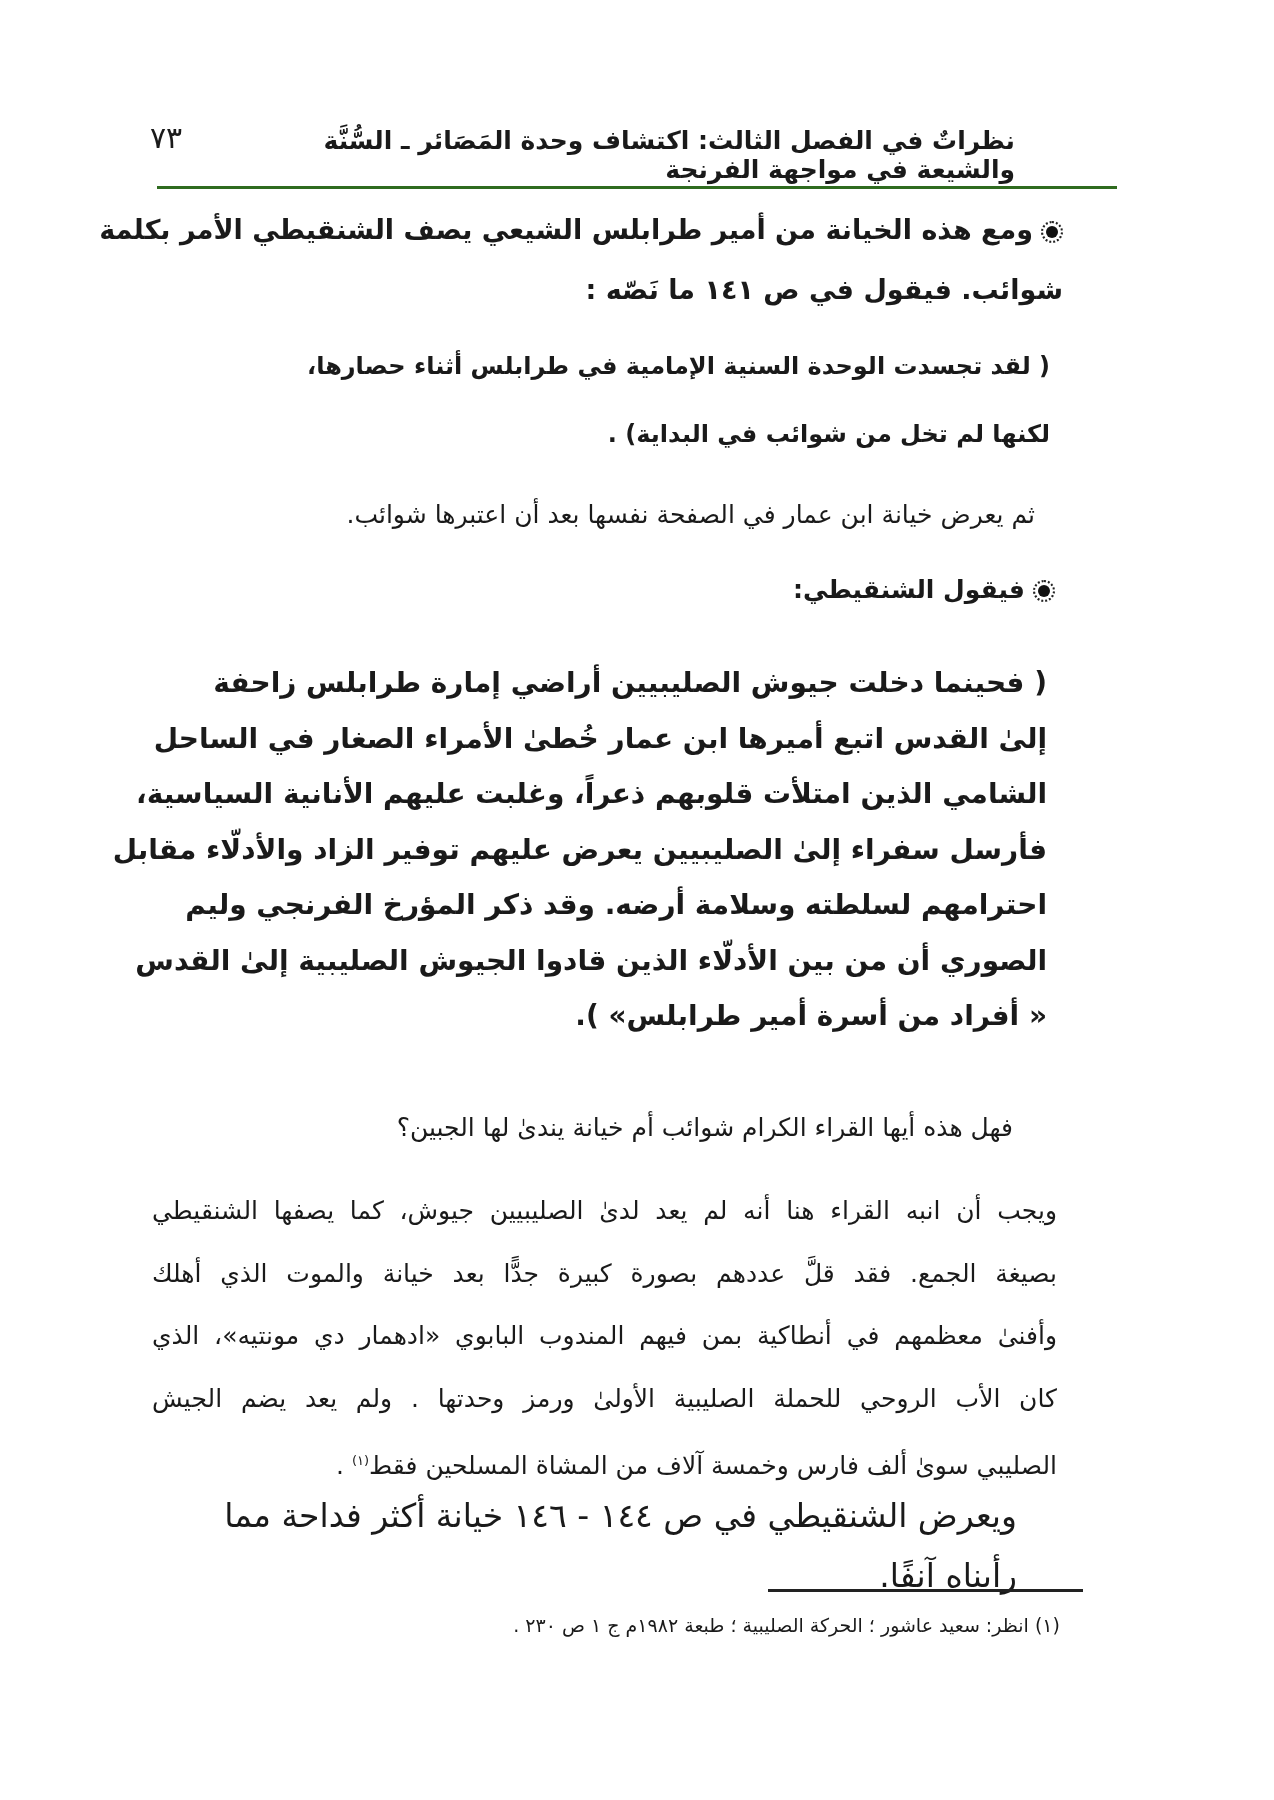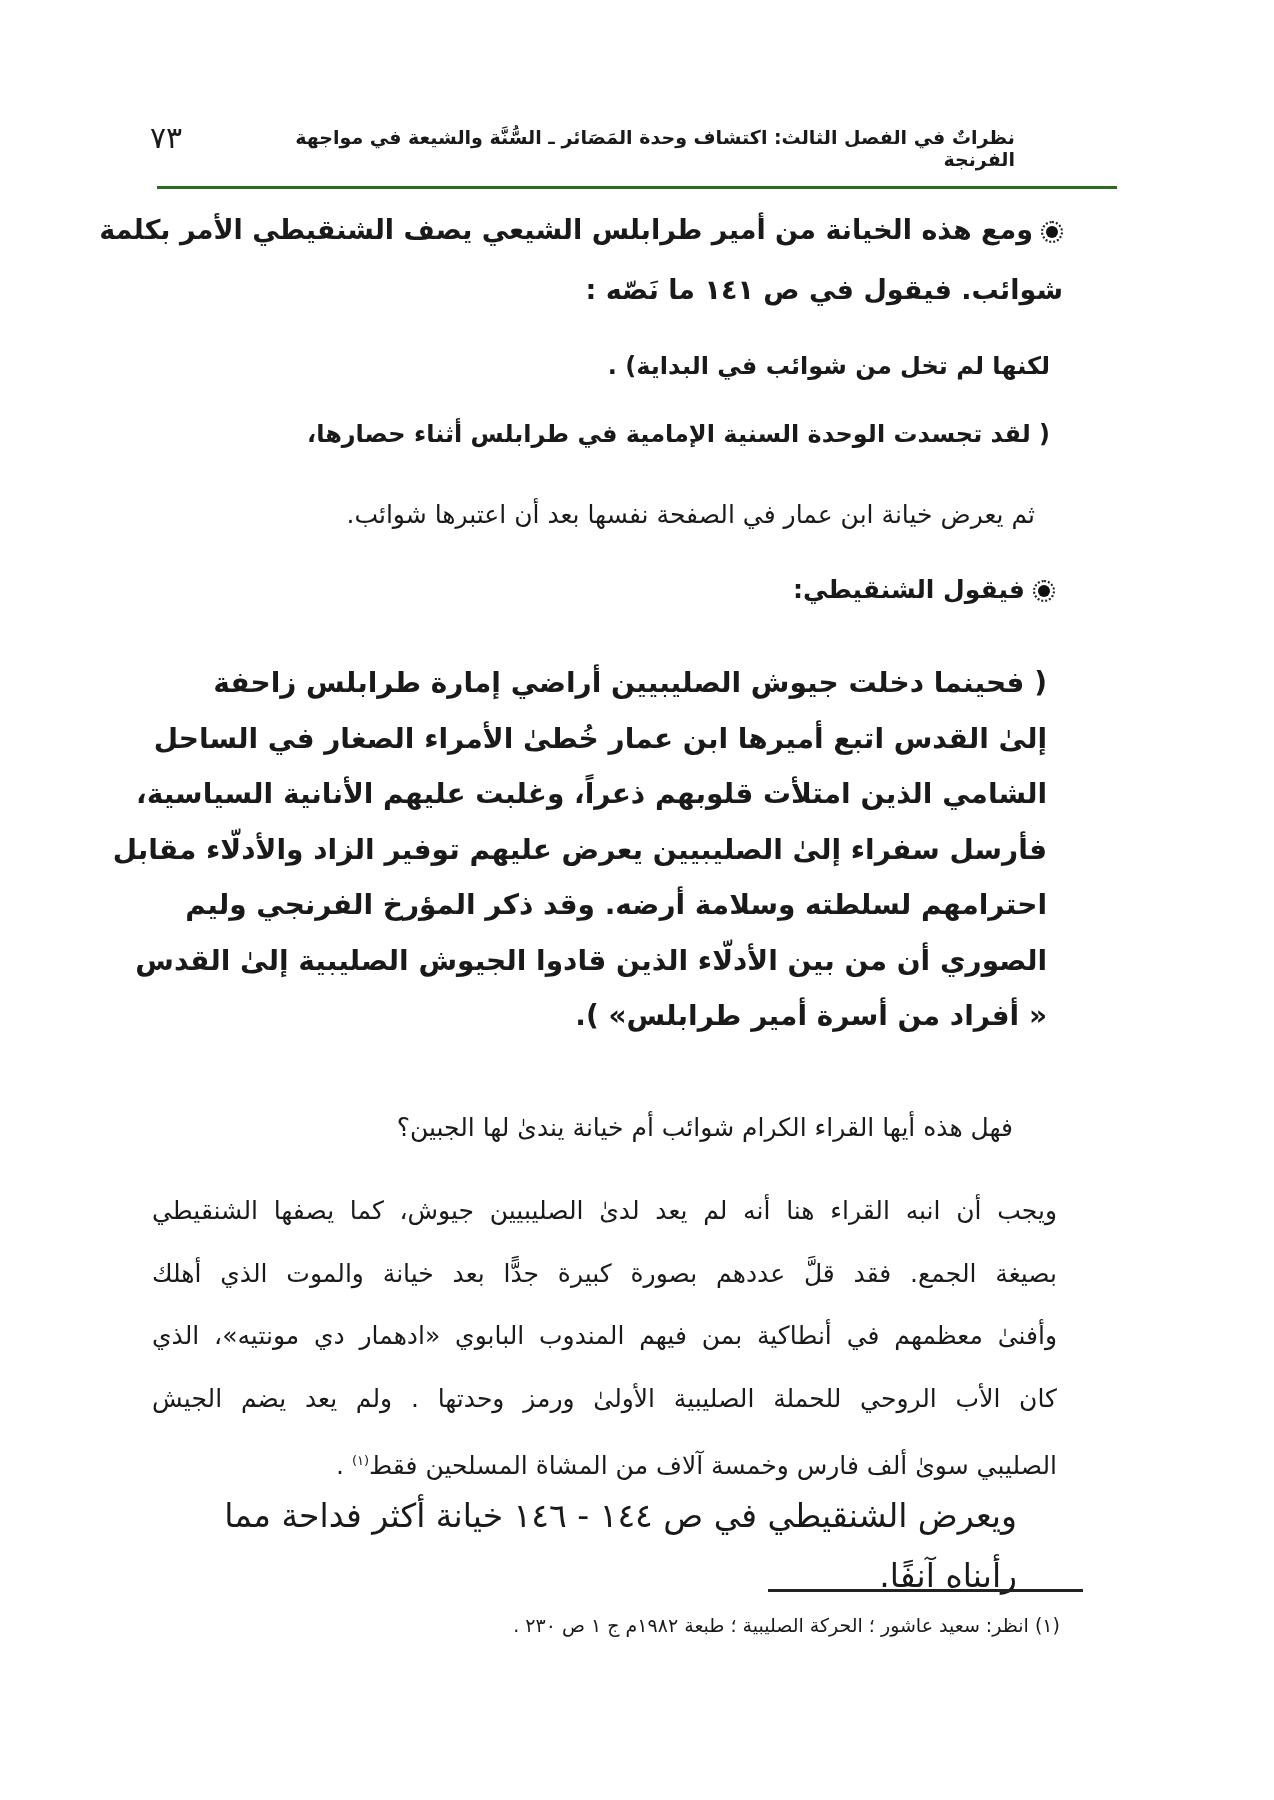--- a/index.html
+++ b/index.html
@@ -1,21 +1,21 @@
 <!DOCTYPE html>
 <html><head>
 <meta charset="utf-8">
 <style>
   html, body { margin: 0; padding: 0; background: #ffffff; }
   body { width: 1274px; height: 1800px; position: relative; overflow: hidden;
          font-family: "DejaVu Sans", sans-serif; color: #1a1a1a; }
   .page { position: absolute; left: 0; top: 0; width: 1140px; height: 1800px; }
 
   .running-head { position: absolute; top: 126px; left: 290px; width: 725px;
-                  direction: rtl; text-align: right; font-size: 19px; font-weight: bold;
+                  direction: rtl; text-align: right; font-size: 25px; font-weight: bold;
                   font-family: "DejaVu Sans", sans-serif; letter-spacing: -0.3px; }
   .page-number { position: absolute; top: 120px; left: 150px; font-size: 30px;
                  font-family: "DejaVu Sans", sans-serif; direction: rtl; }
   .header-rule { position: absolute; top: 186px; left: 157px; width: 960px; height: 3px;
                  background: #2f6b1f; }
 
   .block { position: absolute; direction: rtl; text-align: right;
            font-family: "DejaVu Sans", sans-serif; }
   .line { white-space: nowrap; }
   .justify { text-align: justify; text-align-last: justify; }
@@ -48,22 +48,22 @@
   <div class="page-number">٧٣</div>
   <div class="running-head">نظراتٌ في الفصل الثالث: اكتشاف وحدة المَصَائر ـ السُّنَّة والشيعة في مواجهة الفرنجة</div>
   <div class="header-rule"></div>
 
   <div class="block p1">
     <div class="line justify"><span class="bullet"></span><span>ومع هذه الخيانة من أمير طرابلس الشيعي يصف الشنقيطي الأمر بكلمة</span></div>
     <div class="line">شوائب. فيقول في ص ١٤١ ما نَصّه :</div>
   </div>
 
   <div class="block q1">
+    <div class="line">( لقد تجسدت الوحدة السنية الإمامية في طرابلس أثناء حصارها،</div>
     <div class="line">لكنها لم تخل من شوائب في البداية) .</div>
-    <div class="line">( لقد تجسدت الوحدة السنية الإمامية في طرابلس أثناء حصارها،</div>
   </div>
 
   <div class="block p2">ثم يعرض خيانة ابن عمار في الصفحة نفسها بعد أن اعتبرها شوائب.</div>
 
   <div class="block p3">
     <span class="bullet"></span><span>فيقول الشنقيطي:</span>
   </div>
 
   <div class="block q2">
     <div class="line justify">( فحينما دخلت جيوش الصليبيين أراضي إمارة طرابلس زاحفة</div>

